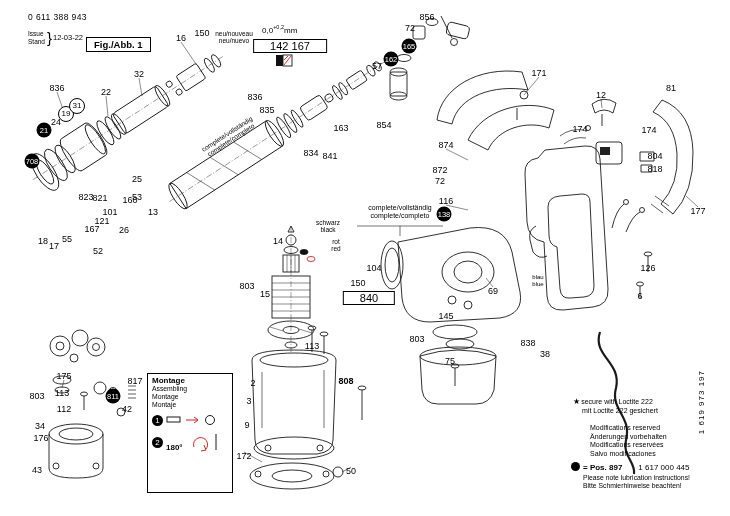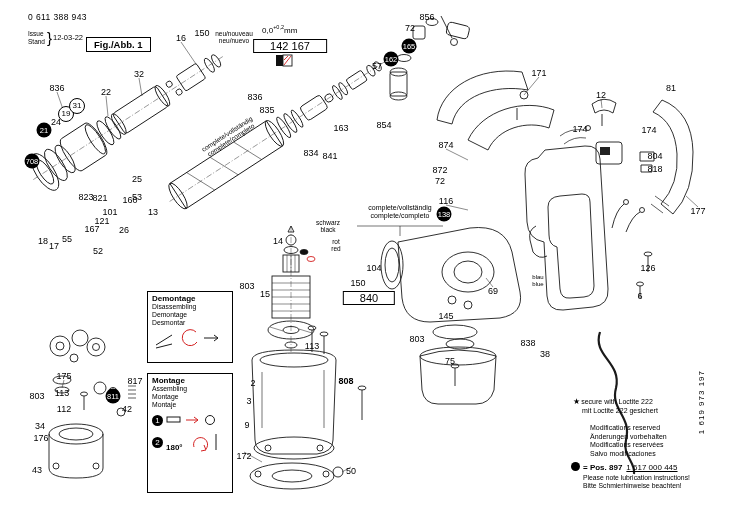--- a/index.html
+++ b/index.html
@@ -46,21 +46,21 @@
   
   .note-loctite{position:absolute;left:573px;top:398px;font-size:7px;line-height:8.5px;}
   .note-loctite .star{font-size:8px;margin-right:1px;}
   .note-loctite .indent{margin-left:9px;}
   .note-mods{position:absolute;left:590px;top:424px;font-size:7px;line-height:8.7px;}
   .doc-vert{position:absolute;left:697px;top:370px;writing-mode:vertical-rl;transform:rotate(180deg);
             font-size:8px;letter-spacing:1px;}
   .legend{position:absolute;left:571px;top:462px;font-size:8px;line-height:9px;}
   .legend .dot{display:inline-block;width:9px;height:9px;border-radius:50%;background:#000;
                margin-right:3px;vertical-align:-1px;}
-  .legend .legend-num{margin-left:4px;text-decoration:underline;}
+  .legend .legend-num{margin-left:16px;}
   .legend-lines{font-size:6.8px;line-height:8px;margin-top:2px;margin-left:12px;}
 </style>
 </head>
 <body>
 
 <div class="canvas">
 
   <svg class="layer" width="730" height="516" viewBox="0 0 730 516">
     <g stroke="#1a1a1a" stroke-width="0.9" fill="none">
 
@@ -372,33 +372,20 @@
       <div class="lbl" style="left: 400px; top: 212px; font-size: 7px; transform: translate(-50%, -50%);">
         <div>complete/vollständig</div>
         <div>complete/completo</div>
       </div>
       <div class="lbl" style="left: 538px; top: 281px; font-size: 6px; transform: translate(-50%, -50%);">
         <div>blau</div>
         <div>blue</div>
       </div>
     </div>
 
-  <div class="proc-box demontage">
-    <div class="proc-title">Demontage</div>
-    <div>Disassembling</div>
-    <div>Demontage</div>
-    <div>Desmontar</div>
-    <svg width="72" height="24" viewBox="0 0 72 24">
-      <g fill="none" stroke="#1a1a1a" stroke-width="1">
-        <path d="M4,18 L20,8 M4,21 L20,17"></path>
-        <path d="M44,5 A8,8 0 1 0 45,15" stroke="#d42020"></path>
-        <path d="M52,11 h14 M62,8 l4,3 l-4,3"></path>
-      </g>
-    </svg>
-  </div>
 
   <div class="proc-box montage">
     <div class="proc-title">Montage</div>
     <div>Assembling</div>
     <div>Montage</div>
     <div>Montaje</div>
     <div class="step">
       <span class="stepnum">1</span>
       <svg width="52" height="14" viewBox="0 0 52 14">
         <g fill="none" stroke="#1a1a1a" stroke-width="1">

